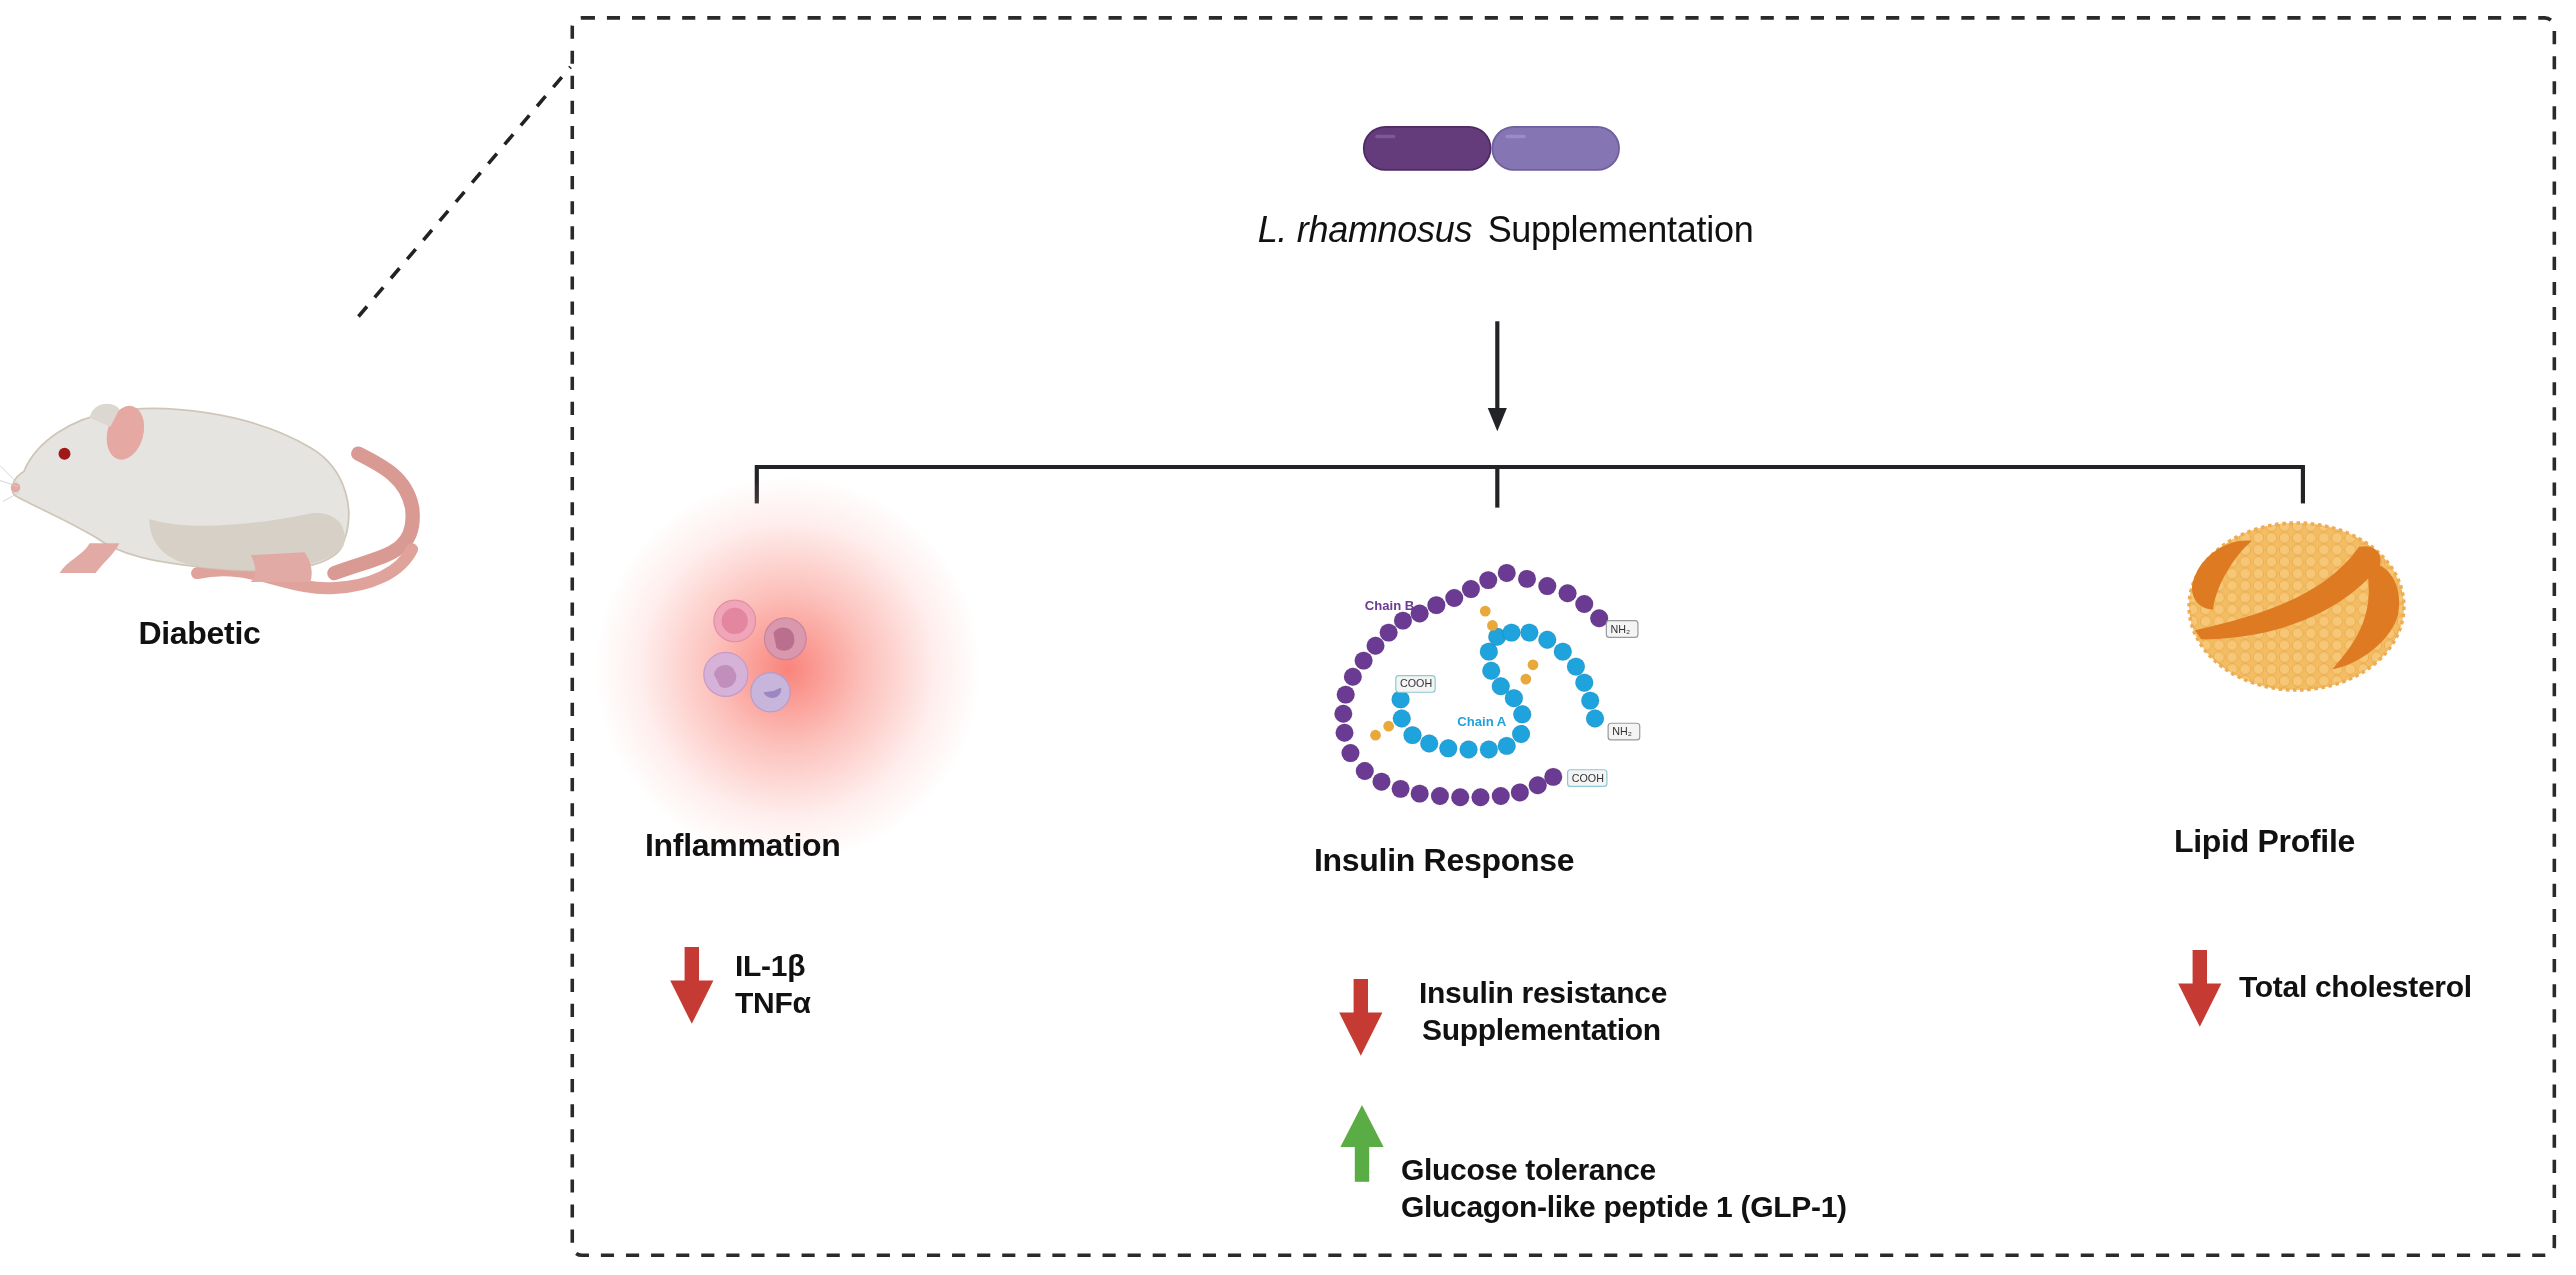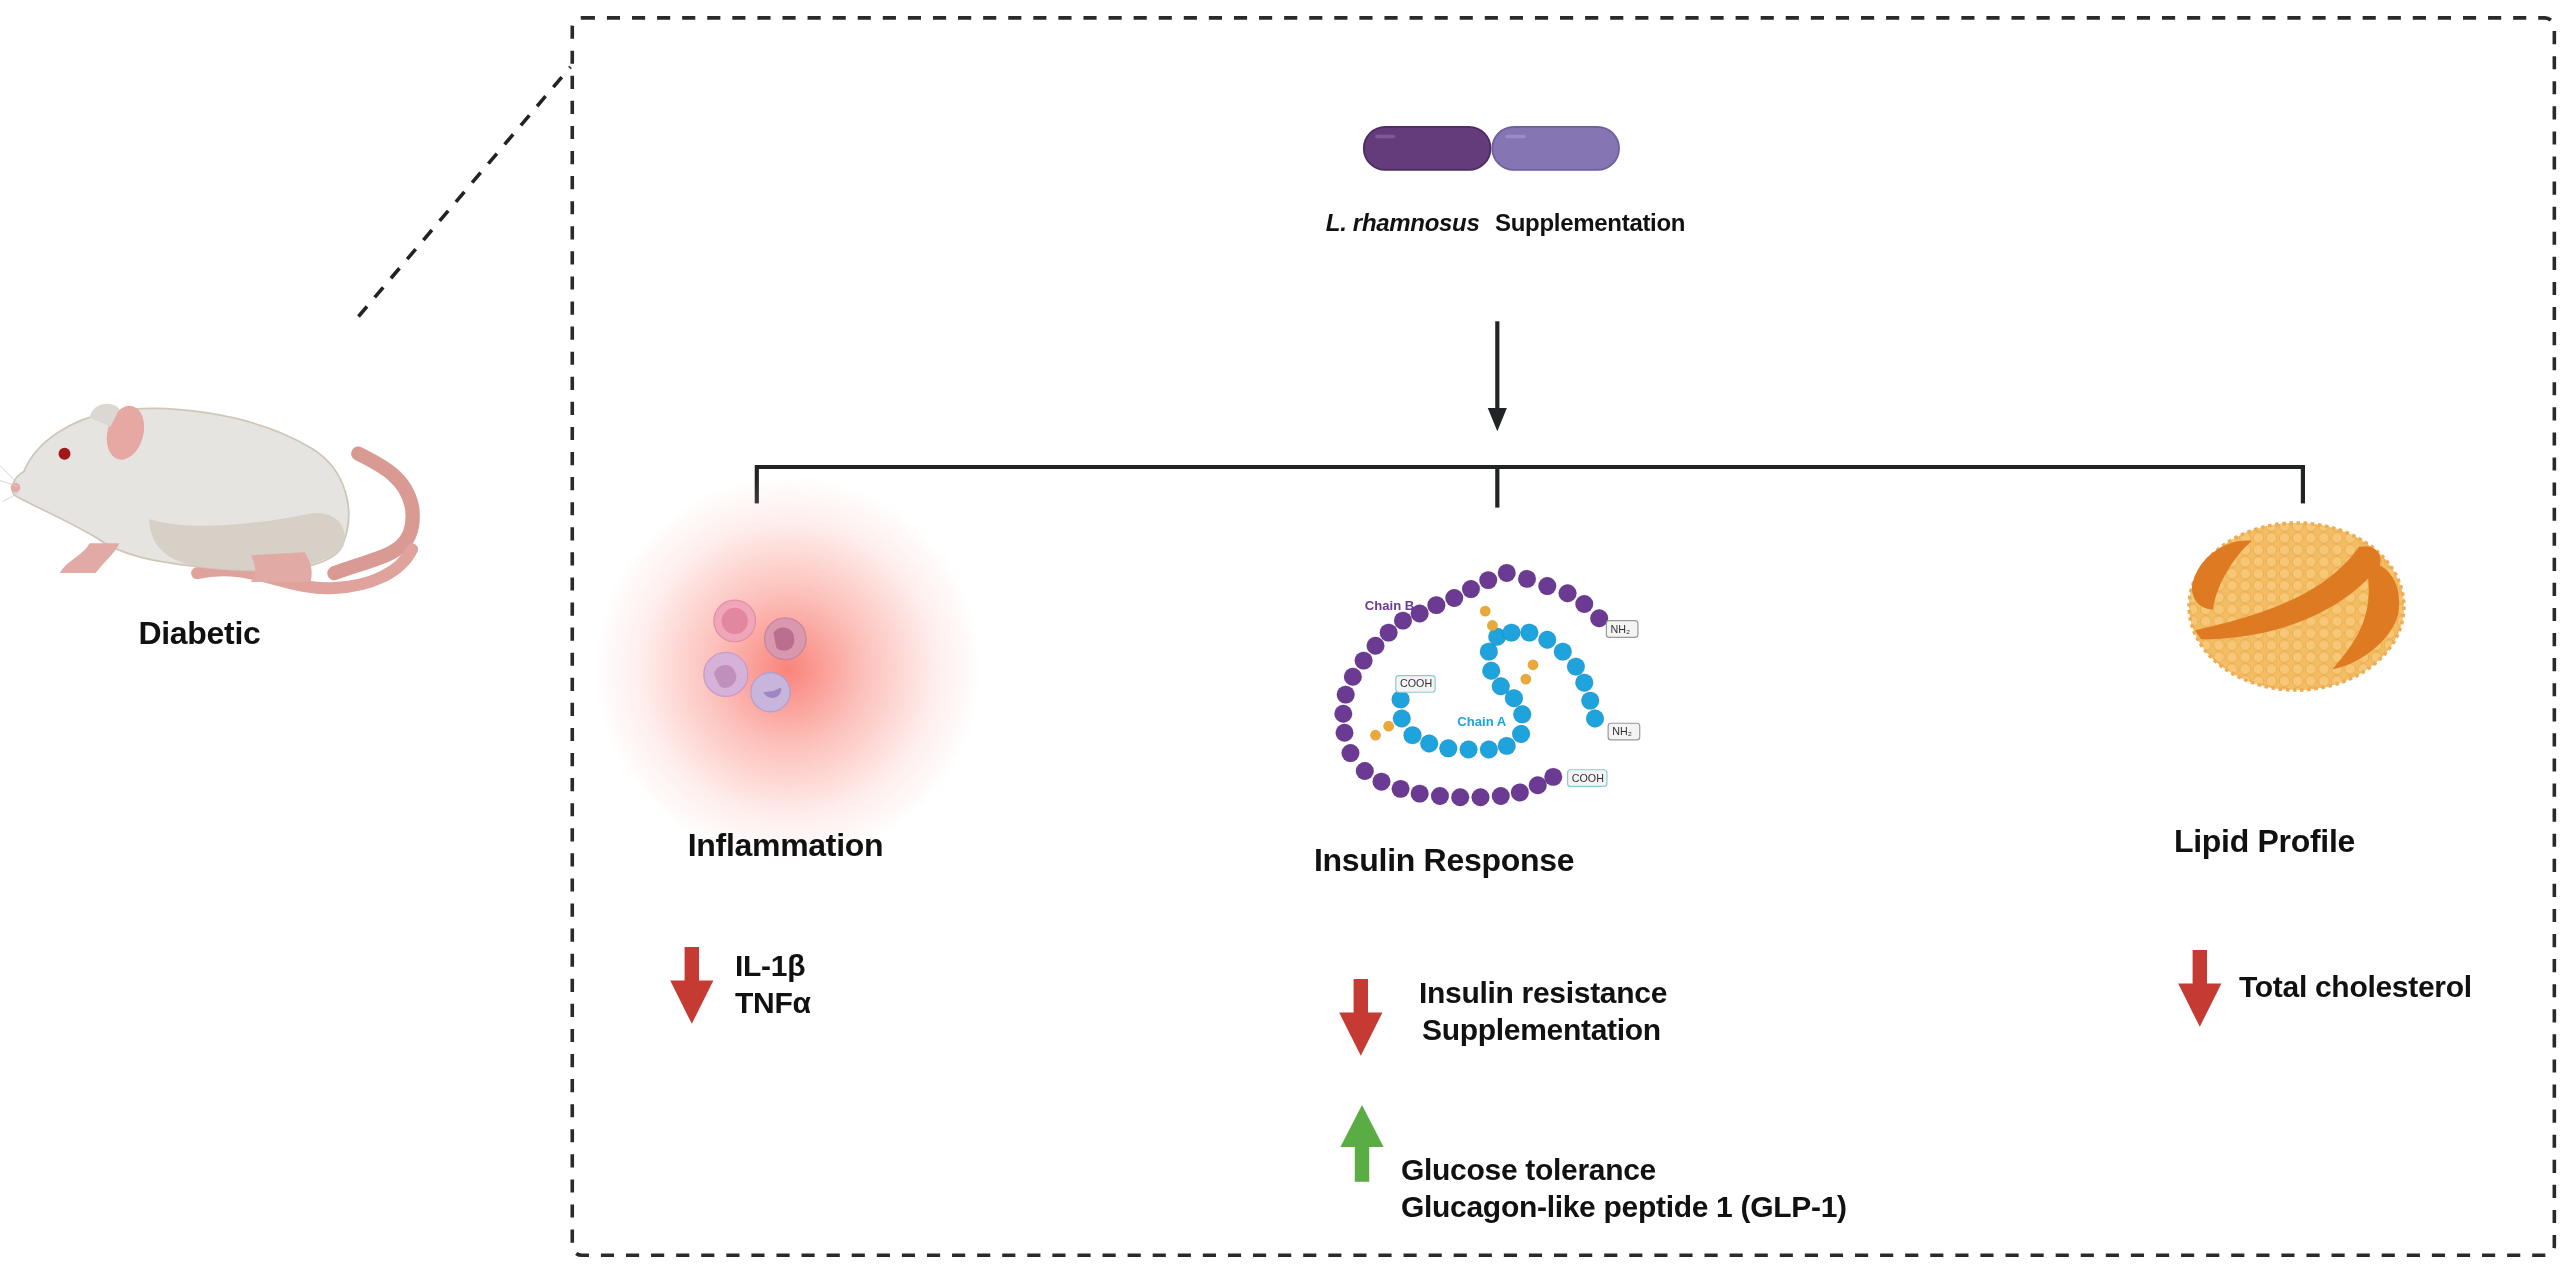--- a/index.html
+++ b/index.html
@@ -1,21 +1,21 @@
 <!DOCTYPE html>
 <html style="font-size:9.6px"><head>
 <meta charset="utf-8">
 <style>
   html, body { margin: 0; padding: 0; background: #ffffff; }
   body { width: 2576px; height: 1275px; position: relative; overflow: hidden;
          font-family: "Liberation Sans", "DejaVu Sans", sans-serif; color: #111; }
   .abs { position: absolute; }
   .label { font-weight: bold; font-size: 32px; white-space: nowrap; letter-spacing: -0.3px; }
   .effect-text { font-weight: bold; font-size: 30px; line-height: 37px; white-space: nowrap; letter-spacing: -0.3px; }
-  .title { font-weight: bold; font-size: 24px; white-space: nowrap; letter-spacing: -0.3px; }
+  .title { font-weight: normal; font-size: 36px; white-space: nowrap; letter-spacing: -0.3px; }
   .title .species { font-style: italic; margin-right: 15.5px; }
   svg { display: block; overflow: visible; }
   .glow { border-radius: 50%;
           background: radial-gradient(circle, rgba(248,110,100,0.85) 0%, rgba(250,140,130,0.55) 28%, rgba(252,190,185,0.25) 55%, rgba(255,255,255,0) 72%); }
 </style>
 </head>
 <body>
 
 <svg class="abs" style="left:0;top:0;" width="2576" height="1275" viewBox="0 0 4313 2135">
   <line x1="600" y1="530" x2="955" y2="112" stroke="#222" stroke-width="6" stroke-dasharray="22 20"></line>
@@ -74,21 +74,21 @@
     <circle cx="50" cy="40" r="35" fill="#f0a5b8" stroke="#e08ea3" stroke-width="2"></circle>
     <circle cx="50" cy="40" r="22" fill="#e2879f"></circle>
     <circle cx="135" cy="70" r="35" fill="#d998ad" stroke="#c8849b" stroke-width="2"></circle>
     <path d="M115 60 C 125 45, 150 50, 150 70 C 152 90, 130 95, 120 85 Z" fill="#bb6f8e"></path>
     <circle cx="35" cy="130" r="37" fill="#d6b1d8" stroke="#c59ac9" stroke-width="2"></circle>
     <path d="M15 130 C 20 110, 45 110, 50 125 C 60 140, 40 160, 25 150 Z" fill="#c08fbb"></path>
     <circle cx="110" cy="160" r="33" fill="#c7b5dc" stroke="#b39ccc" stroke-width="2"></circle>
     <path d="M98 160 C 105 175, 130 172, 128 152 L 115 158 Z" fill="#9e86c0"></path>
   </svg>
 </div>
-<div class="abs label" style="left:645px;top:827px;width:281px;text-align:center;">Inflammation</div>
+<div class="abs label" style="left:645px;top:827px;width:281px;text-align:left;">Inflammation</div>
 
 <div class="abs" style="left:669px;top:947px;width:239px;height:84px;">
   <svg class="abs" style="left:0;top:0;" width="48" height="84" viewBox="0 0 80 140">
     <rect x="26" y="0" width="24" height="60" fill="#c53a32"></rect>
     <polygon points="2,56 74,56 38,128" fill="#c53a32"></polygon>
   </svg>
   <div class="abs effect-text" style="left:66px;top:0;">IL-1β</div>
   <div class="abs effect-text" style="left:66px;top:37px;">TNFα</div>
 </div>
 

